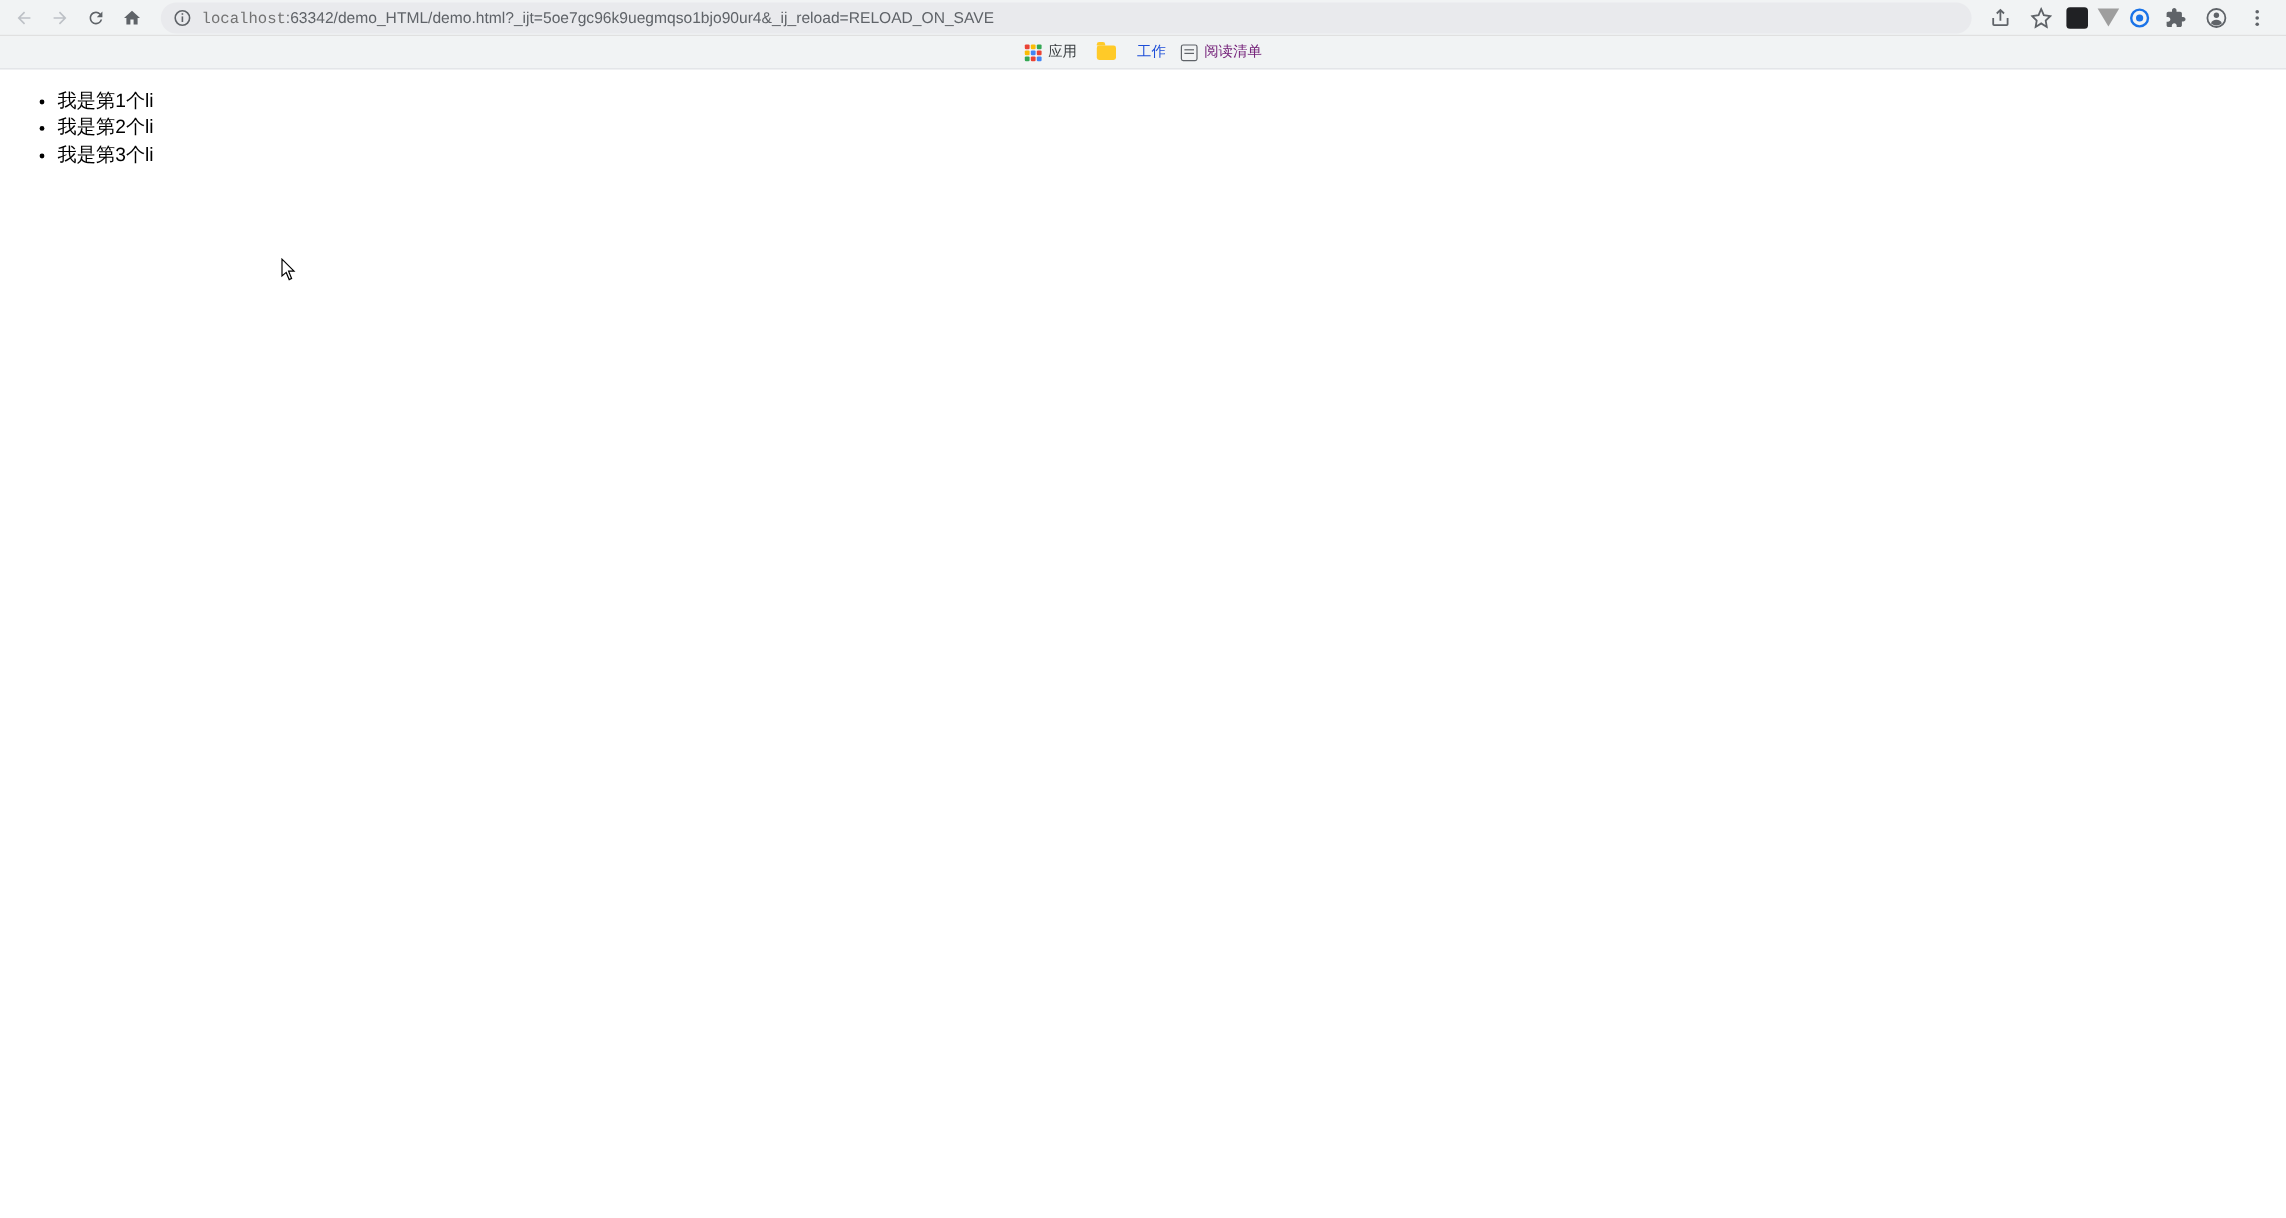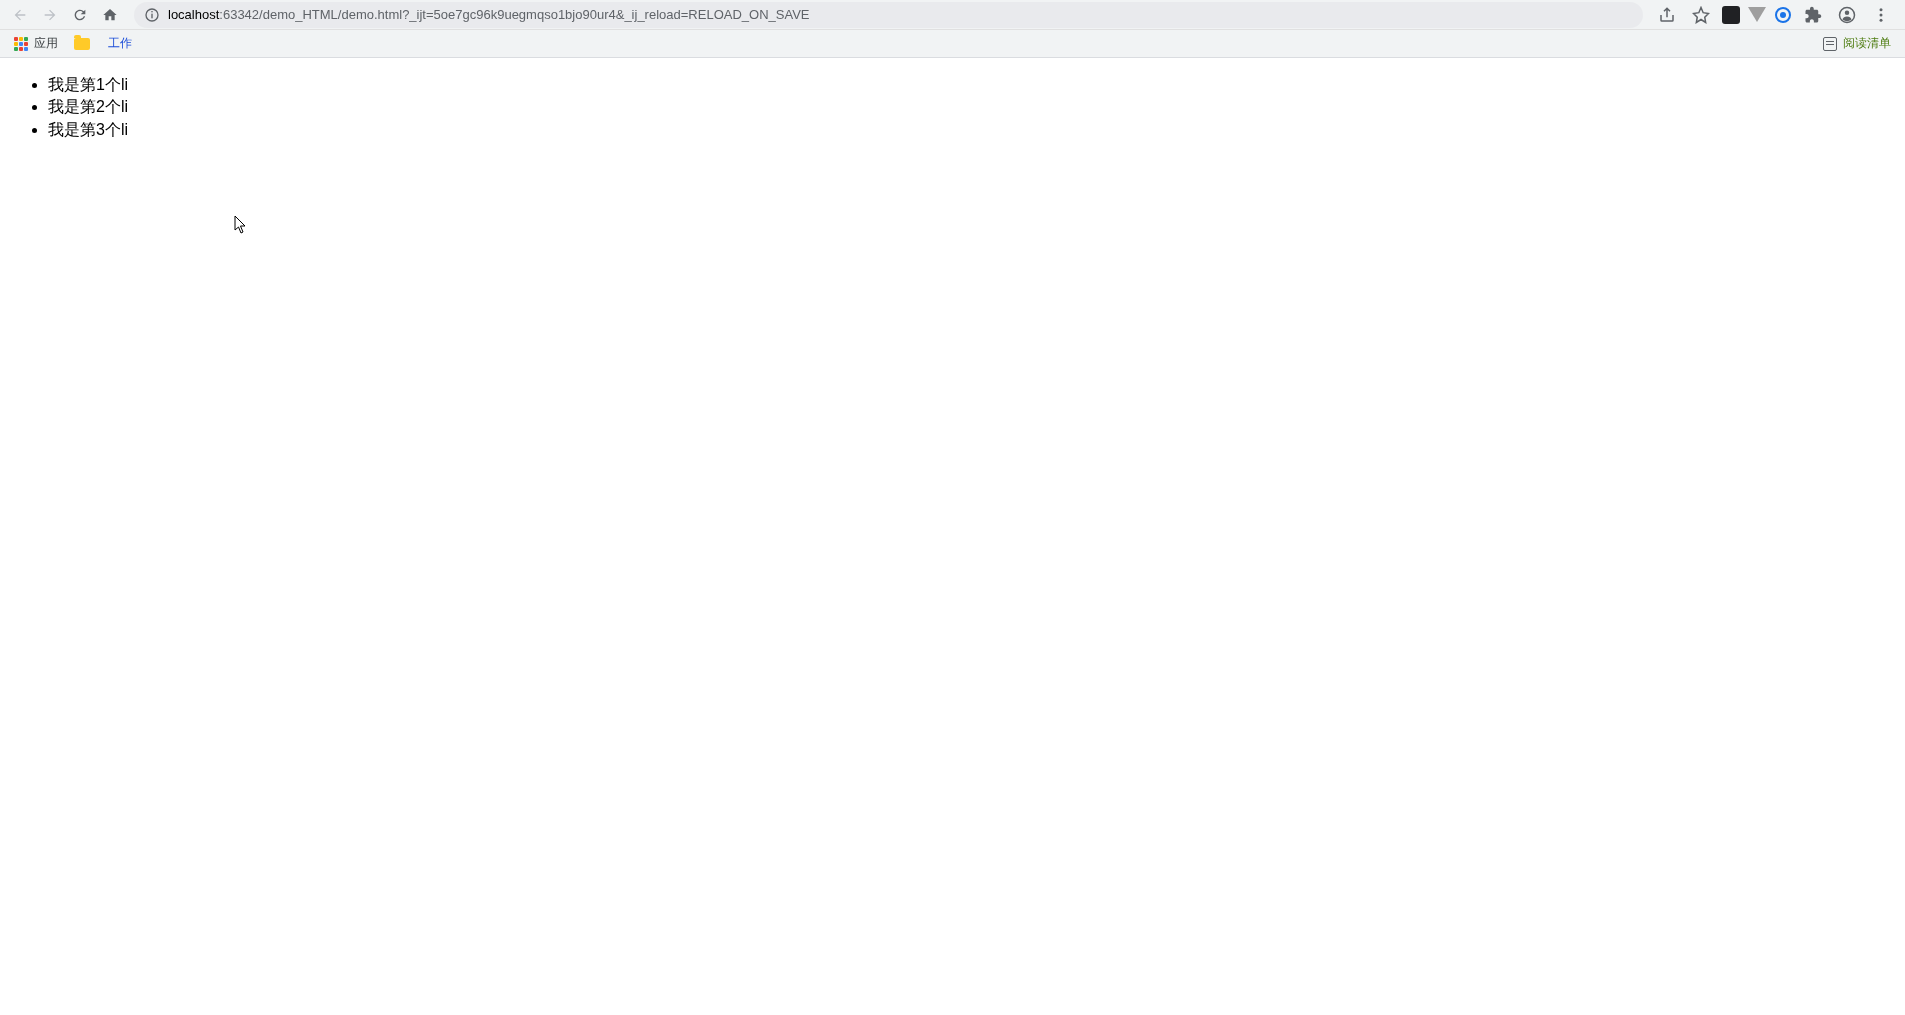--- a/index.html
+++ b/index.html
@@ -63,21 +63,22 @@
       justify-content: center;
       color: #5f6368;
     }
     .url-text {
       font-size: 13px;
       color: #5f6368;
       white-space: nowrap;
       overflow: hidden;
     }
     .url-text .host {
-      color: #000000;
+      color: #737373;
+      font-family: Liberation Mono, monospace;
     }
     .toolbar-right {
       display: flex;
       align-items: center;
       gap: 6px;
       padding-right: 4px;
     }
     .toolbar-icon {
       width: 28px;
       height: 28px;
@@ -132,21 +133,21 @@
       transform: translate(-50%, -50%);
     }
     
     .bookmarks-bar {
       height: 28px;
       background: #f1f3f4;
       display: flex;
       align-items: center;
       padding: 0 8px;
       border-bottom: 1px solid #dadce0;
-      justify-content: space-between;
+      justify-content: center;
     }
     .bookmarks-left {
       display: flex;
       align-items: center;
       gap: 4px;
     }
     .apps-btn {
       display: flex;
       align-items: center;
       gap: 6px;
@@ -199,21 +200,21 @@
       background: #ffca28;
       border-radius: 2px 2px 0 0;
     }
     .reading-list {
       display: flex;
       align-items: center;
       gap: 6px;
       padding: 4px 6px;
       cursor: pointer;
       font-size: 12px;
-      color: #4d7c0f;
+      color: #701a75;
     }
     .list-icon {
       width: 14px;
       height: 14px;
       border: 1.5px solid #5f6368;
       border-radius: 2px;
       position: relative;
     }
     .list-icon::before{
       content:'';

